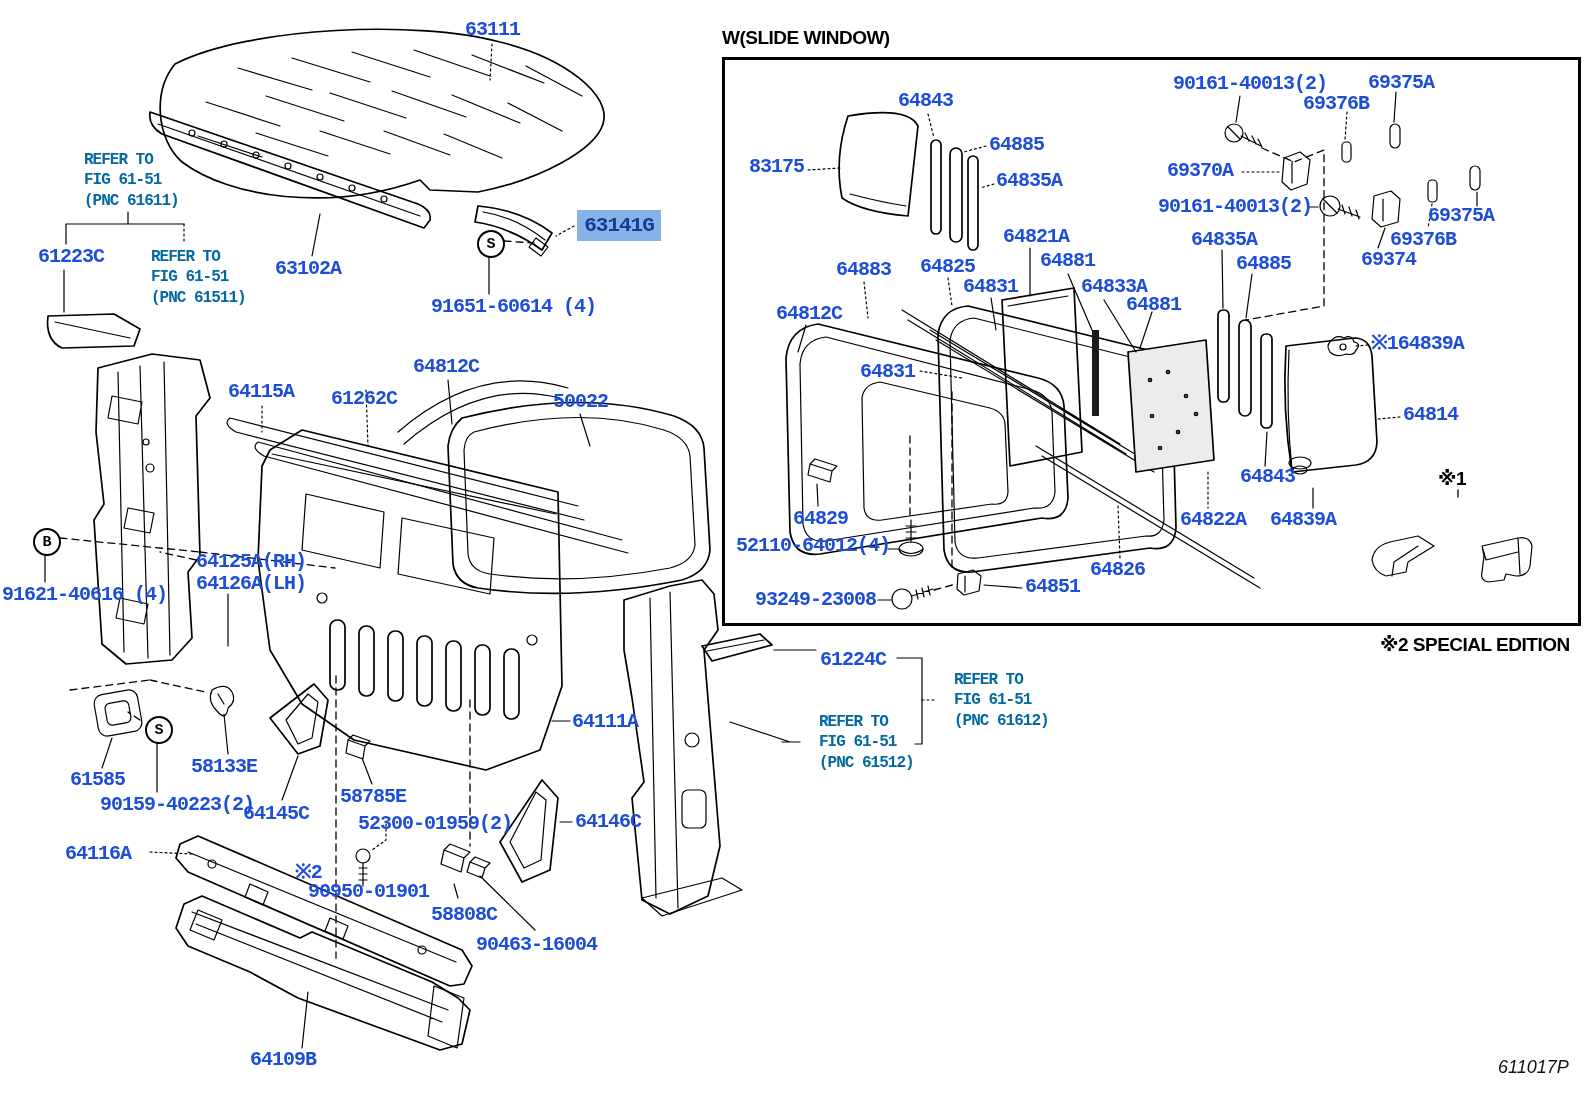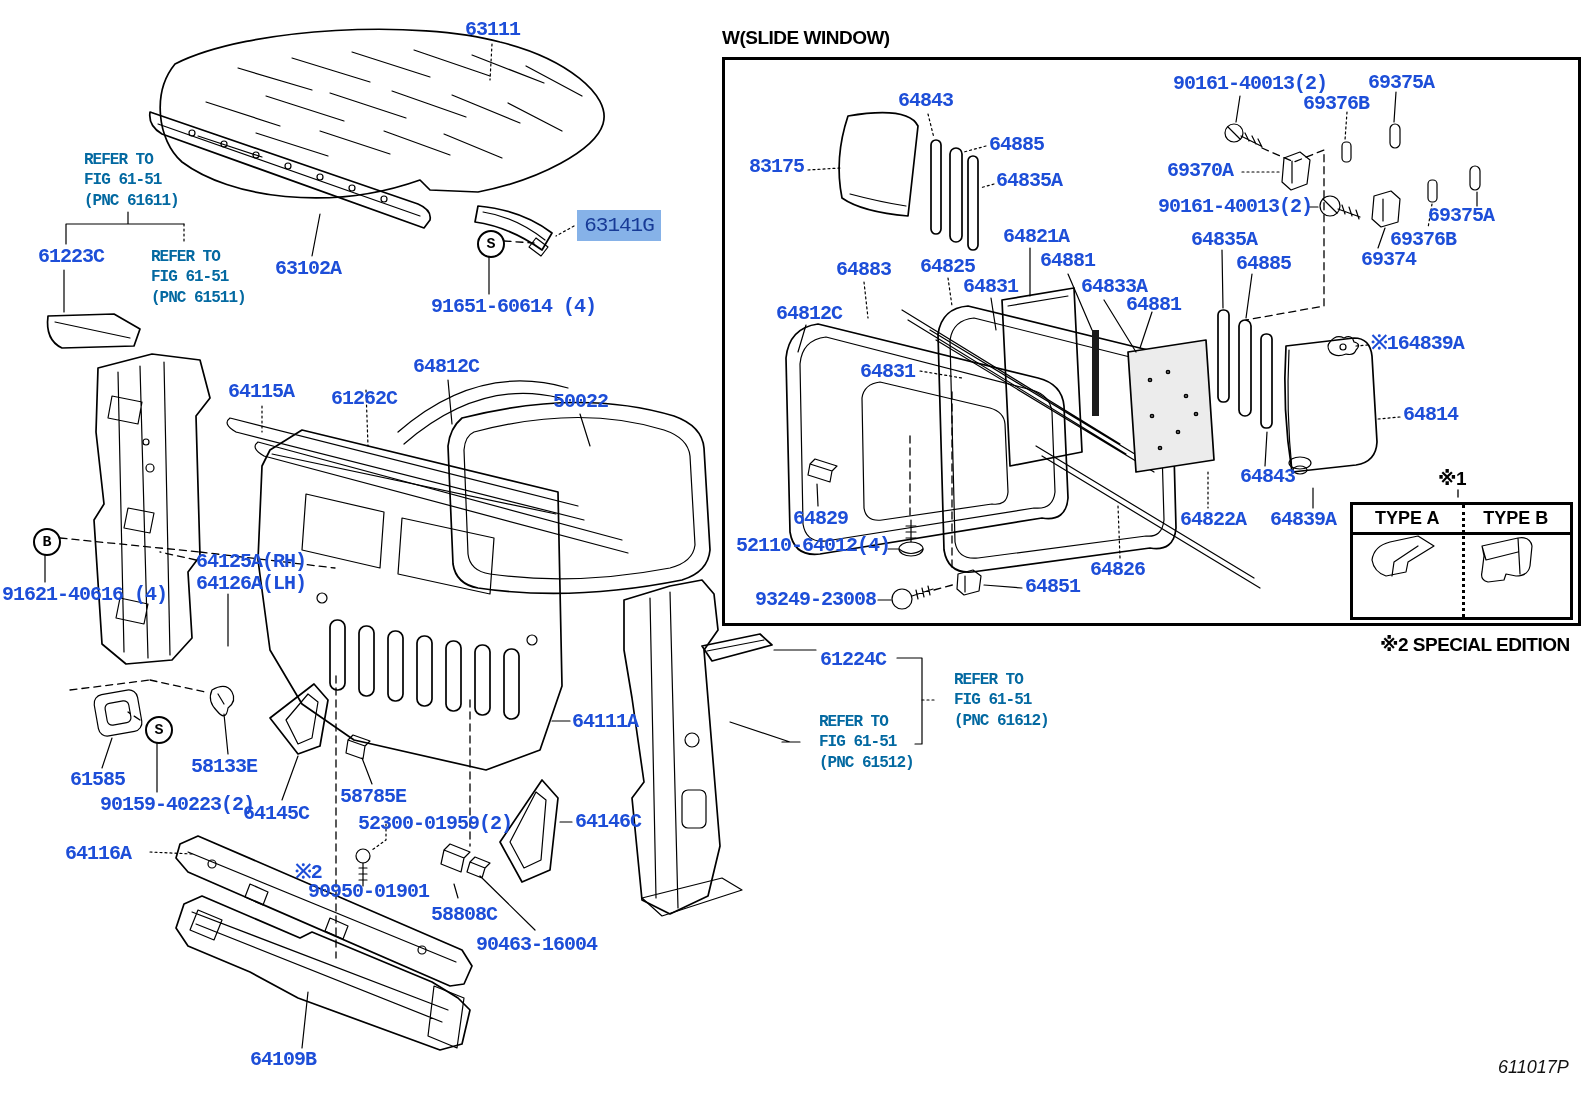--- a/index.html
+++ b/index.html
@@ -10,21 +10,21 @@
   svg .thin{stroke-width:1.2}
   svg .dot{stroke-width:1.2;stroke-dasharray:2 3}
   svg .dash{stroke-width:1.3;stroke-dasharray:7 5}
   svg .fill{fill:#1b1b1b;stroke:none}
   svg .shade{fill:#ececec}
   .pn{position:absolute;z-index:3;font-weight:700;font-size:20px;line-height:1;letter-spacing:-1px;color:#1d4ed8;white-space:nowrap;}
   .note{position:absolute;z-index:3;font-weight:700;font-size:16px;line-height:1.28;letter-spacing:-1px;color:#0369a1;white-space:pre-line;margin-left:16px;}
   .sym{position:absolute;z-index:3;width:24px;height:24px;border:2px solid #000;border-radius:50%;
        display:flex;align-items:center;justify-content:center;font-weight:700;font-size:15px;background:#fff;}
   .hl{position:absolute;z-index:3;width:84px;height:31px;display:flex;align-items:center;justify-content:center;
-      background:#86b2e8;color:#173a96;font-weight:400;font-size:21px;letter-spacing:-1px;}
+      background:#86b2e8;color:#173a96;font-weight:700;font-size:21px;letter-spacing:-1px;}
   .sans{position:absolute;z-index:3;font-family:"Liberation Sans","DejaVu Sans",sans-serif;font-weight:700;font-size:19px;color:#000;white-space:nowrap;letter-spacing:-0.5px;}
   .inset{position:absolute;z-index:2;left:722px;top:57px;width:853px;height:563px;border:3px solid #000;}
   .typetable{position:absolute;z-index:3;left:1350px;top:502px;width:217px;height:112px;border:3px solid #000;}
   .tt-head{display:flex;height:27px;border-bottom:3px solid #000;}
   .tt-cell{flex:1;display:flex;align-items:center;justify-content:center;
            font-family:"Liberation Sans",sans-serif;font-weight:700;font-size:18px;}
   .tt-divider{position:absolute;left:50%;top:0;height:100%;border-left:3px dotted #000;}
   .footer{position:absolute;z-index:3;left:1498px;top:1057px;font-family:"Liberation Sans",sans-serif;font-size:18px;font-weight:400;color:#111;font-style:italic;}
 </style>
 </head>
@@ -301,23 +301,16 @@
 <div class="pn" style="left:1240px;top:467px">64843</div>
 <div class="pn" style="left:1180px;top:510px">64822A</div>
 <div class="pn" style="left:1270px;top:510px">64839A</div>
 <div class="pn" style="left:793px;top:509px">64829</div>
 <div class="pn" style="left:736px;top:536px">52110-64012(4)</div>
 <div class="pn" style="left:755px;top:590px">93249-23008</div>
 <div class="pn" style="left:1025px;top:577px">64851</div>
 <div class="pn" style="left:1090px;top:560px">64826</div>
 
 <div class="sans" style="left:1438px;top:467px">※1</div>
-<div class="typetable">
-  <div class="tt-head">
-    <div class="tt-cell">TYPE A</div>
-    <div class="tt-cell">TYPE B</div>
-  </div>
-  <div class="tt-divider"></div>
-</div>
 <div class="sans" style="left:1380px;top:633px">※2 SPECIAL EDITION</div>
 <div class="footer">611017P</div>
 
 </div>
 
 </body></html>

